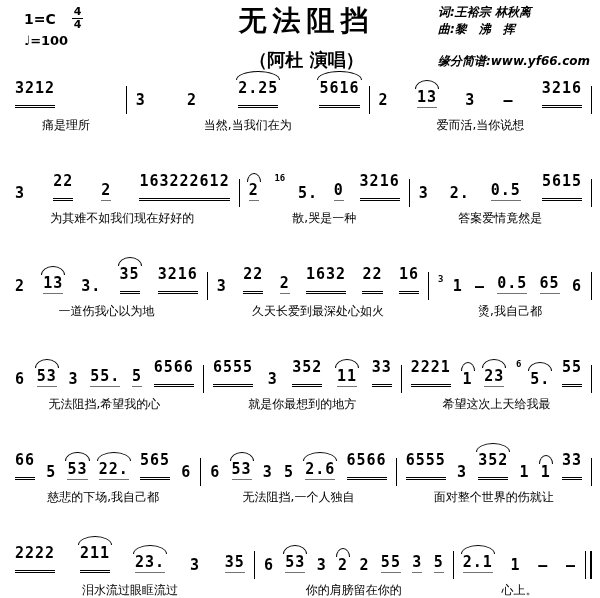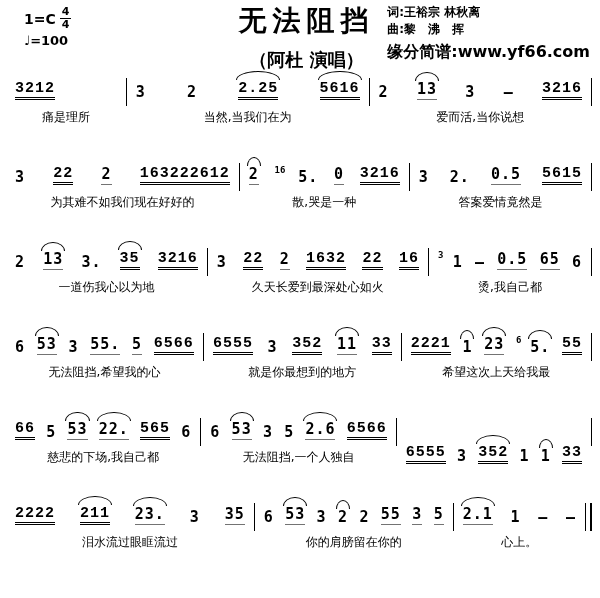--- a/index.html
+++ b/index.html
@@ -3,39 +3,39 @@
 <meta charset="utf-8">
 <style>
   html,body{margin:0;padding:0;}
   body{
     width:600px;height:598px;background:#ffffff;color:#000000;
     font-family:"DejaVu Sans",sans-serif;overflow:hidden;
   }
   
   .header{position:relative;height:62px;}
   .hdr-left{position:absolute;left:24px;top:6px;font-weight:bold;}
-  .keyline{font-size:14px;display:flex;align-items:center;gap:4px;}
+  .keyline{font-size:14px;display:flex;align-items:center;gap:16px;}
   .frac{display:inline-flex;flex-direction:column;align-items:center;font-size:11px;line-height:1.1;}
   .frac .top{border-bottom:1px solid #000;padding:0 2px;}
   .tempo{font-size:13px;margin-top:2px;}
   .hdr-center{position:absolute;left:0;right:16px;top:2px;text-align:center;padding-left:29px;}
   .title{font-size:28px;font-weight:bold;letter-spacing:6px;}
   .performer{font-size:18px;font-weight:bold;margin-top:8px;}
-  .hdr-right{position:absolute;right:10px;top:4px;text-align:left;font-size:12px;font-weight:bold;line-height:1.45;}
-  .site{margin-top:1px;font-weight:bold;font-size:16px;}
+  .hdr-right{position:absolute;right:10px;top:4px;text-align:left;font-size:12px;font-weight:bold;line-height:1.45;font-style:italic;}
+  .site{margin-top:14px;font-weight:bold;font-size:12px;}
   
   .score{padding:4px 6px 0 8px;}
   .system{display:flex;align-items:flex-end;margin-bottom:25px;}
   .measure{display:flex;flex-direction:column;min-width:0;}
   .notes{display:flex;justify-content:space-between;align-items:flex-end;
          font-family:"DejaVu Sans Mono",monospace;font-weight:bold;font-size:15px;
          padding:15px 7px 2px 7px;}
   .tok{position:relative;line-height:1;letter-spacing:1px;white-space:nowrap;}
   .u1{border-bottom:1px solid #737373;padding-bottom:2px;}
-  .u2{border-bottom:3px double #000;padding-bottom:1px;font-family:Liberation Mono, monospace;}
+  .u2{border-bottom:3px double #000;padding-bottom:9px;}
   .arc::before{content:'';position:absolute;left:-2px;right:-2px;top:-10px;height:8px;
                border:1px solid #000;border-bottom:none;
                border-radius:50% 50% 0 0 / 100% 100% 0 0;}
   .grace{font-size:9px;align-self:flex-start;margin:0 -3px 10px 0;letter-spacing:0;border:none;}
   .lyric{display:flex;justify-content:center;font-size:12px;padding:7px 3px 0 3px;min-height:15px;white-space:nowrap;}
   .barline{width:1px;background:#000;height:28px;margin:0 2px 20px 2px;align-self:flex-end;flex:none;}
   .barline.final{width:4px;background:transparent;border-left:1px solid #000;border-right:2px solid #000;}
 </style>
 </head>
 <body>
@@ -295,20 +295,26 @@
       <div class="barline"></div>
       <div class="measure" style="flex-grow: 14;">
         <div class="notes">
           <span class="tok u2">6555</span>
           <span class="tok">3</span>
           <span class="tok arc u2">352</span>
           <span class="tok">1</span>
           <span class="tok arc">1</span>
           <span class="tok u2">33</span>
         </div>
+        <div class="lyric">
+          <span>面对整个</span>
+          <span>世</span>
+          <span>界的伤</span>
+          <span>就让</span>
+        </div>
       </div>
       <div class="barline"></div>
     </div>
     <div class="system">
       <div class="measure" style="flex-grow: 15;">
         <div class="notes">
           <span class="tok u2">2222</span>
           <span class="tok arc u2">211</span>
           <span class="tok arc u1">23.</span>
           <span class="tok">3</span>

